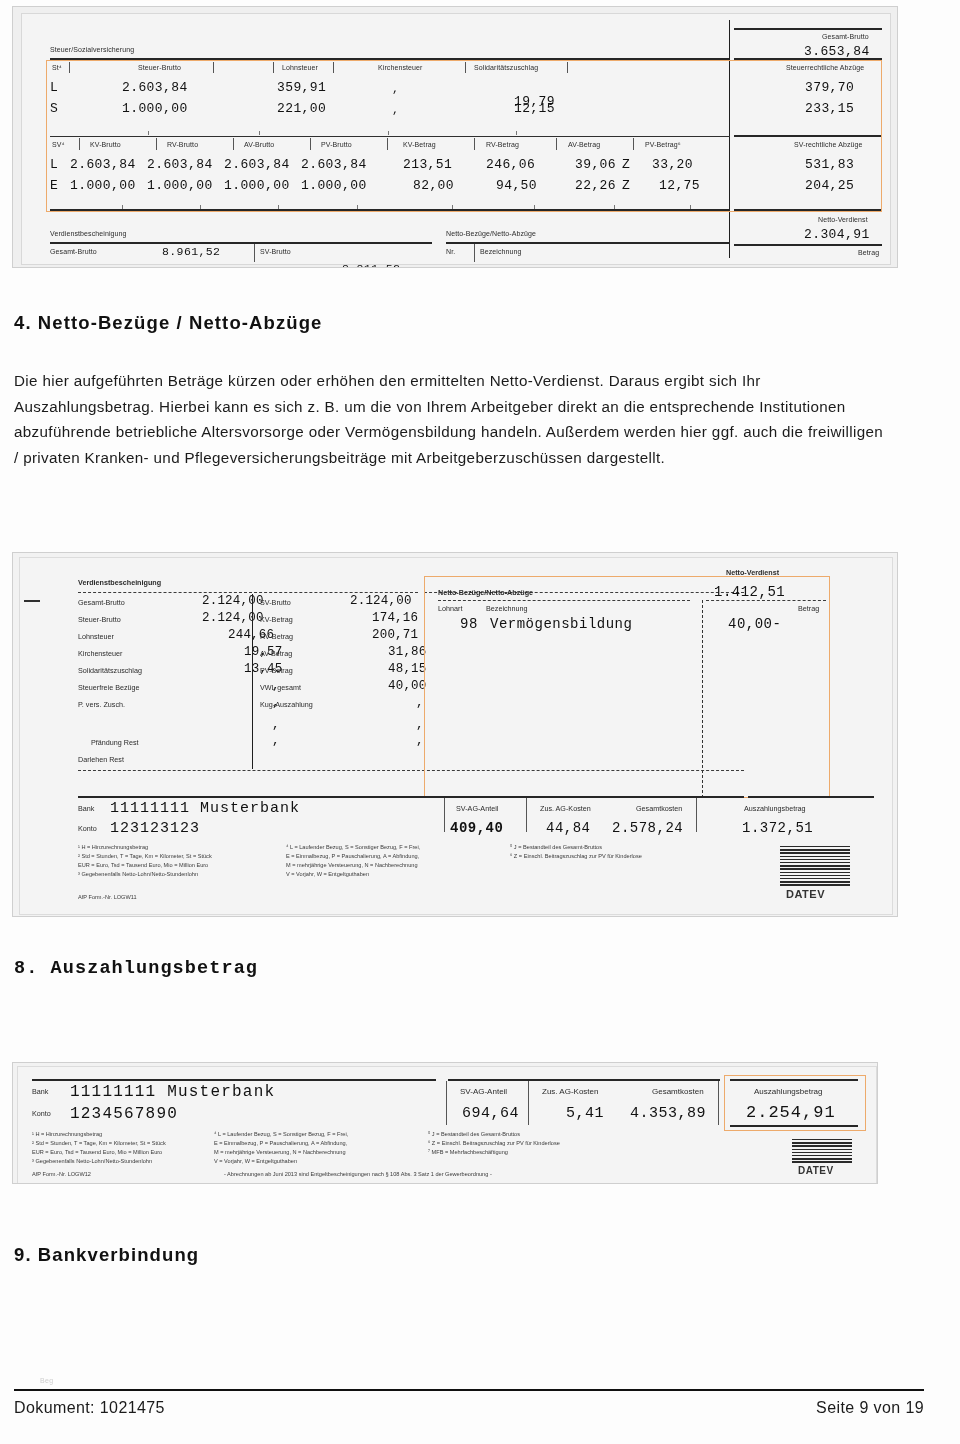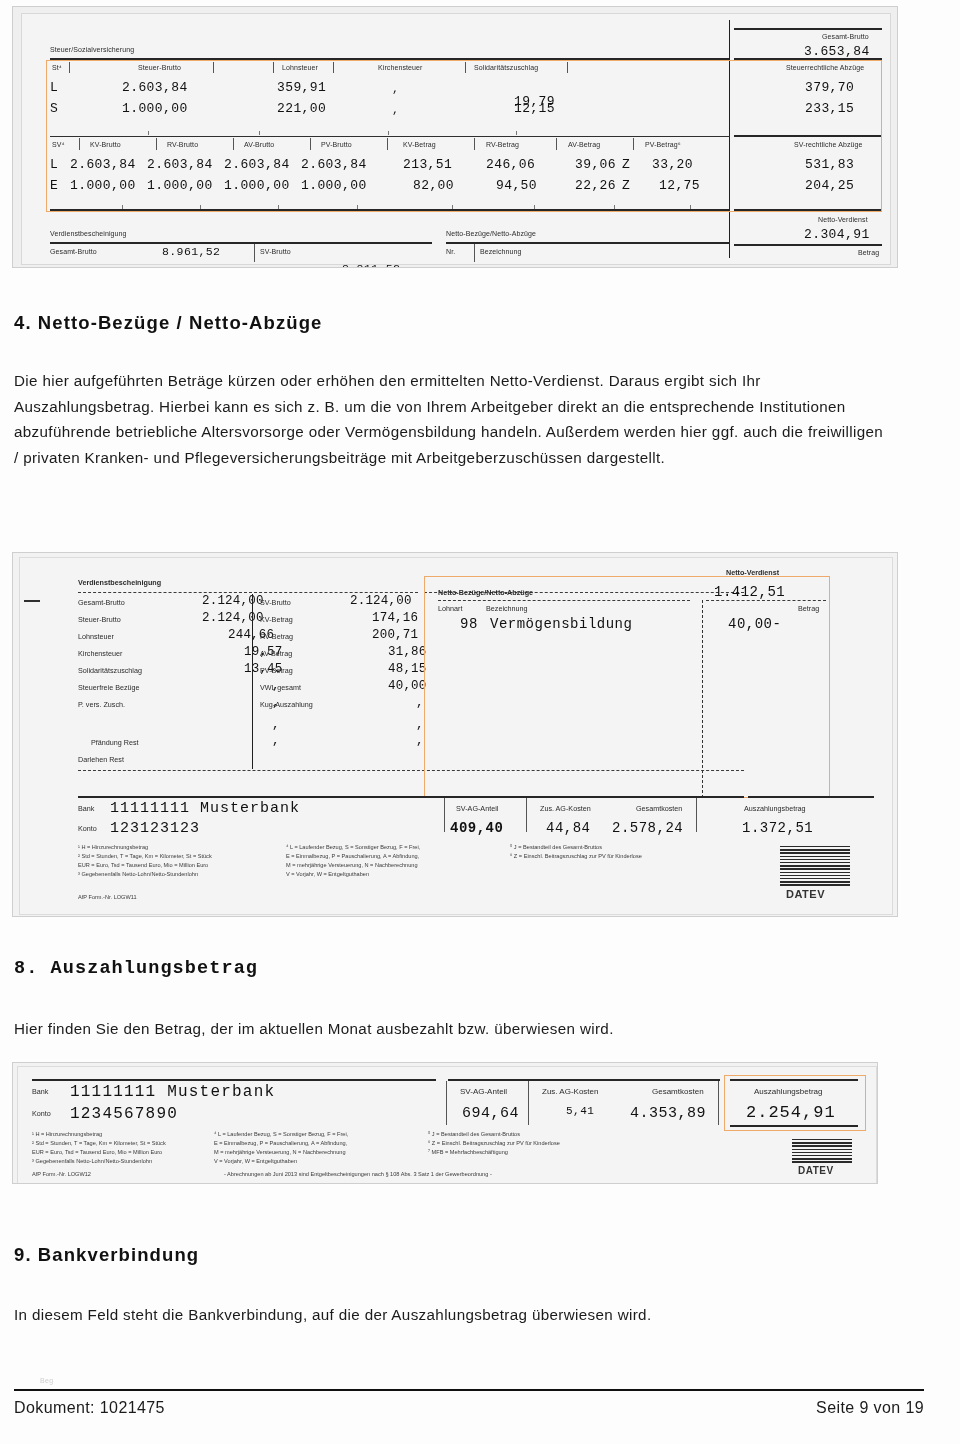--- a/index.html
+++ b/index.html
@@ -393,43 +393,40 @@
       <div class="foot-note" style="left:266px; top:313px;">   V = Vorjahr, W = Entgeltguthaben</div>
       <div class="foot-note" style="left:490px; top:286px;">⁵ J = Bestandteil des Gesamt-Bruttos</div>
       <div class="foot-note" style="left:490px; top:295px;">⁶ Z = Einschl. Beitragszuschlag zur PV für Kinderlose</div>
       <div class="foot-note" style="left:58px; top:336px;">AfP Form.-Nr. LOGW11</div>
       <div class="barcode" style="left:760px; top:288px; width:70px; height:40px;"></div>
       <div class="datev" style="left:766px; top:330px;">DATEV</div>
     </div>
   </div>
 
   <div class="h2" style="left:14px; top:958px;font-family:Liberation Mono, monospace;">8. Auszahlungsbetrag</div>
-  <div class="para" style="left:14px; top:1016px; width:874px;">
-    <p>Hier finden Sie den Betrag, der im aktuellen Monat ausbezahlt bzw. überwiesen wird.</p>
-  </div>
 
   <div class="figure" id="fig-bot">
     <div class="sheet blur">
       <div class="rule thick" style="left:14px; top:12px; width:404px;"></div>
       <div class="rule thick" style="left:430px; top:12px; width:272px;"></div>
       <div class="rule thick" style="left:712px; top:12px; width:128px;"></div>
 
       <div class="lbl-sm" style="left:14px; top:20px;">Bank</div>
       <div class="mono-big" style="left:52px; top:16px; font-size:16px; letter-spacing:1.2px;">11111111 Musterbank</div>
       <div class="lbl-sm" style="left:14px; top:42px;">Konto</div>
       <div class="mono-big" style="left:52px; top:38px; font-size:16px; letter-spacing:1.2px;">1234567890</div>
 
       <div class="vline" style="left:428px; top:14px; height:44px;"></div>
       <div class="vline" style="left:510px; top:14px; height:44px;"></div>
       <div class="vline" style="left:700px; top:14px; height:44px;"></div>
 
       <div class="lbl-sm" style="left:442px; top:20px; font-size:8px;">SV-AG-Anteil</div>
       <div class="mono-big" style="left:444px; top:38px; font-size:15px;">694,64</div>
       <div class="lbl-sm" style="left:524px; top:20px; font-size:8px;">Zus. AG-Kosten</div>
-      <div class="mono-big" style="left:548px; top:38px; font-size:11px;text-align:right;">5,41</div>
+      <div class="mono-big" style="left:548px; top:38px; font-size:15px;text-align:right;">5,41</div>
       <div class="lbl-sm" style="left:634px; top:20px; font-size:8px;">Gesamtkosten</div>
       <div class="mono-big" style="left:612px; top:38px; font-size:15px;">4.353,89</div>
 
       <div class="lbl-sm" style="left:736px; top:20px; font-size:8px;">Auszahlungsbetrag</div>
       <div class="mono-big" style="left:728px; top:36px; font-size:17px; letter-spacing:1px;">2.254,91</div>
       <div class="rule thick" style="left:712px; top:58px; width:128px;"></div>
       <div class="hl-box" style="left:706px; top:8px; width:142px; height:56px;"></div>
 
       <div class="foot-note" style="left:14px; top:64px;">¹ H = Hinzurechnungsbetrag</div>
       <div class="foot-note" style="left:14px; top:73px;">² Std = Stunden, T = Tage, Km = Kilometer, St = Stück</div>
@@ -443,22 +440,19 @@
       <div class="foot-note" style="left:410px; top:73px;">⁶ Z = Einschl. Beitragszuschlag zur PV für Kinderlose</div>
       <div class="foot-note" style="left:410px; top:82px;">⁷ MFB = Mehrfachbeschäftigung</div>
       <div class="foot-note" style="left:14px; top:104px;">AfP Form.-Nr. LOGW12</div>
       <div class="foot-note" style="left:206px; top:104px;">- Abrechnungen ab Juni 2013 sind Entgeltbescheinigungen nach § 108 Abs. 3 Satz 1 der Gewerbeordnung -</div>
       <div class="barcode" style="left:774px; top:72px; width:60px; height:26px;"></div>
       <div class="datev" style="left:780px; top:98px; font-size:10px;">DATEV</div>
     </div>
   </div>
 
   <div class="h2" style="left:14px; top:1244px;">9. Bankverbindung</div>
-  <div class="para" style="left:14px; top:1302px; width:890px;">
-    <p>In diesem Feld steht die Bankverbindung, auf die der Auszahlungsbetrag überwiesen wird.</p>
-  </div>
 
   <div id="footer-ghost">Beg</div>
   <div id="footer-rule"></div>
   <div class="footer-text" id="footer-left">Dokument: 1021475</div>
   <div class="footer-text" id="footer-right">Seite 9 von 19</div>
 
 </div>
 
 </body></html>

